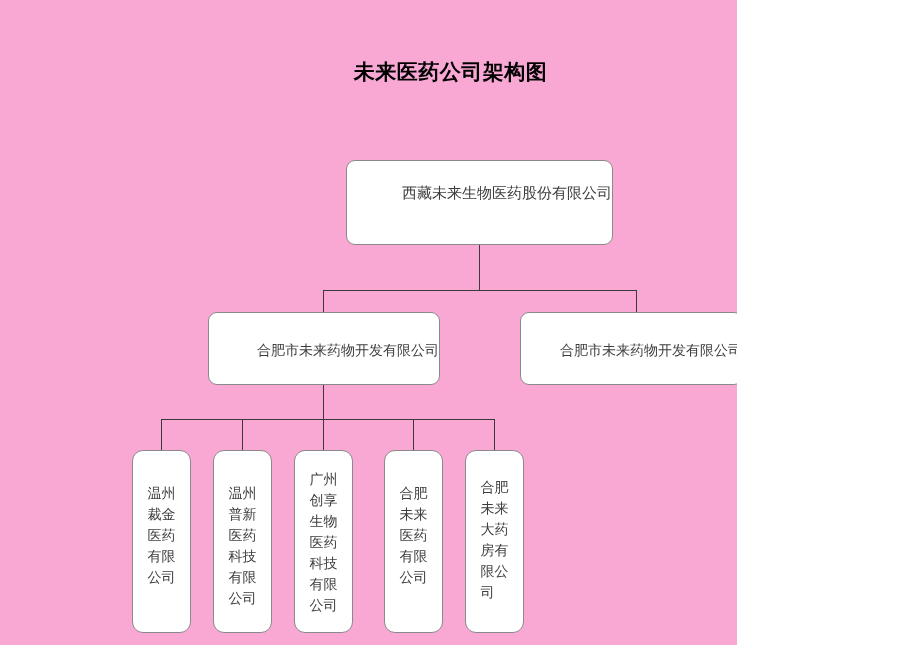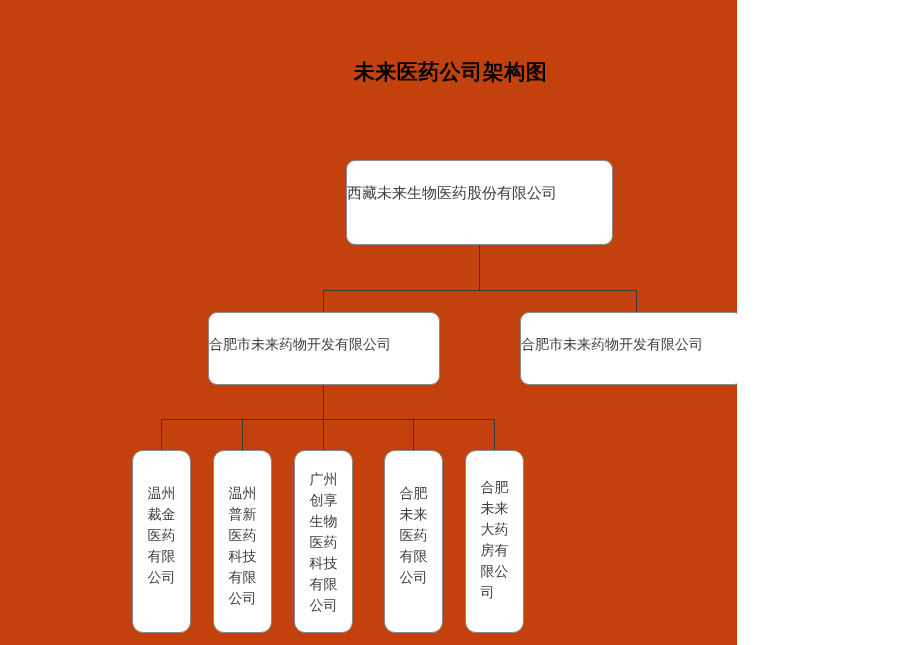--- a/index.html
+++ b/index.html
@@ -4,21 +4,21 @@
 <style>
   html, body {
     margin: 0;
     padding: 0;
     background: #ffffff;
   }
   #canvas {
     position: relative;
     width: 737px;
     height: 645px;
-    background: #c2410c;
+    background: #f9a8d4;
     overflow: hidden;
     font-family: "DejaVu Serif", serif;
   }
 
   
   #chart-title {
     position: absolute;
     left: 0;
     top: 58px;
     width: 901px;
@@ -36,33 +36,33 @@
     box-sizing: border-box;
     background: #ffffff;
     border: 1px solid #8a8a8a;
     border-radius: 9px;
     color: #3d3d3d;
   }
   .node-label {
     position: absolute;
     left: 0;
     width: 100%;
-    text-align: left;
+    text-align: right;
     color: #3d3d3d;
     white-space: nowrap;
   }
 
   
   .node.horiz .node-label {
     top: 22px;
     font-size: 15px;
     line-height: 20px;
   }
   .node.lvl2.horiz .node-label {
-    top: 21px;
+    top: 27px;
     font-size: 14px;
   }
 
   
   .node.leaf {
     border-radius: 11px;
   }
   .vtext {
     position: absolute;
     left: 0;

